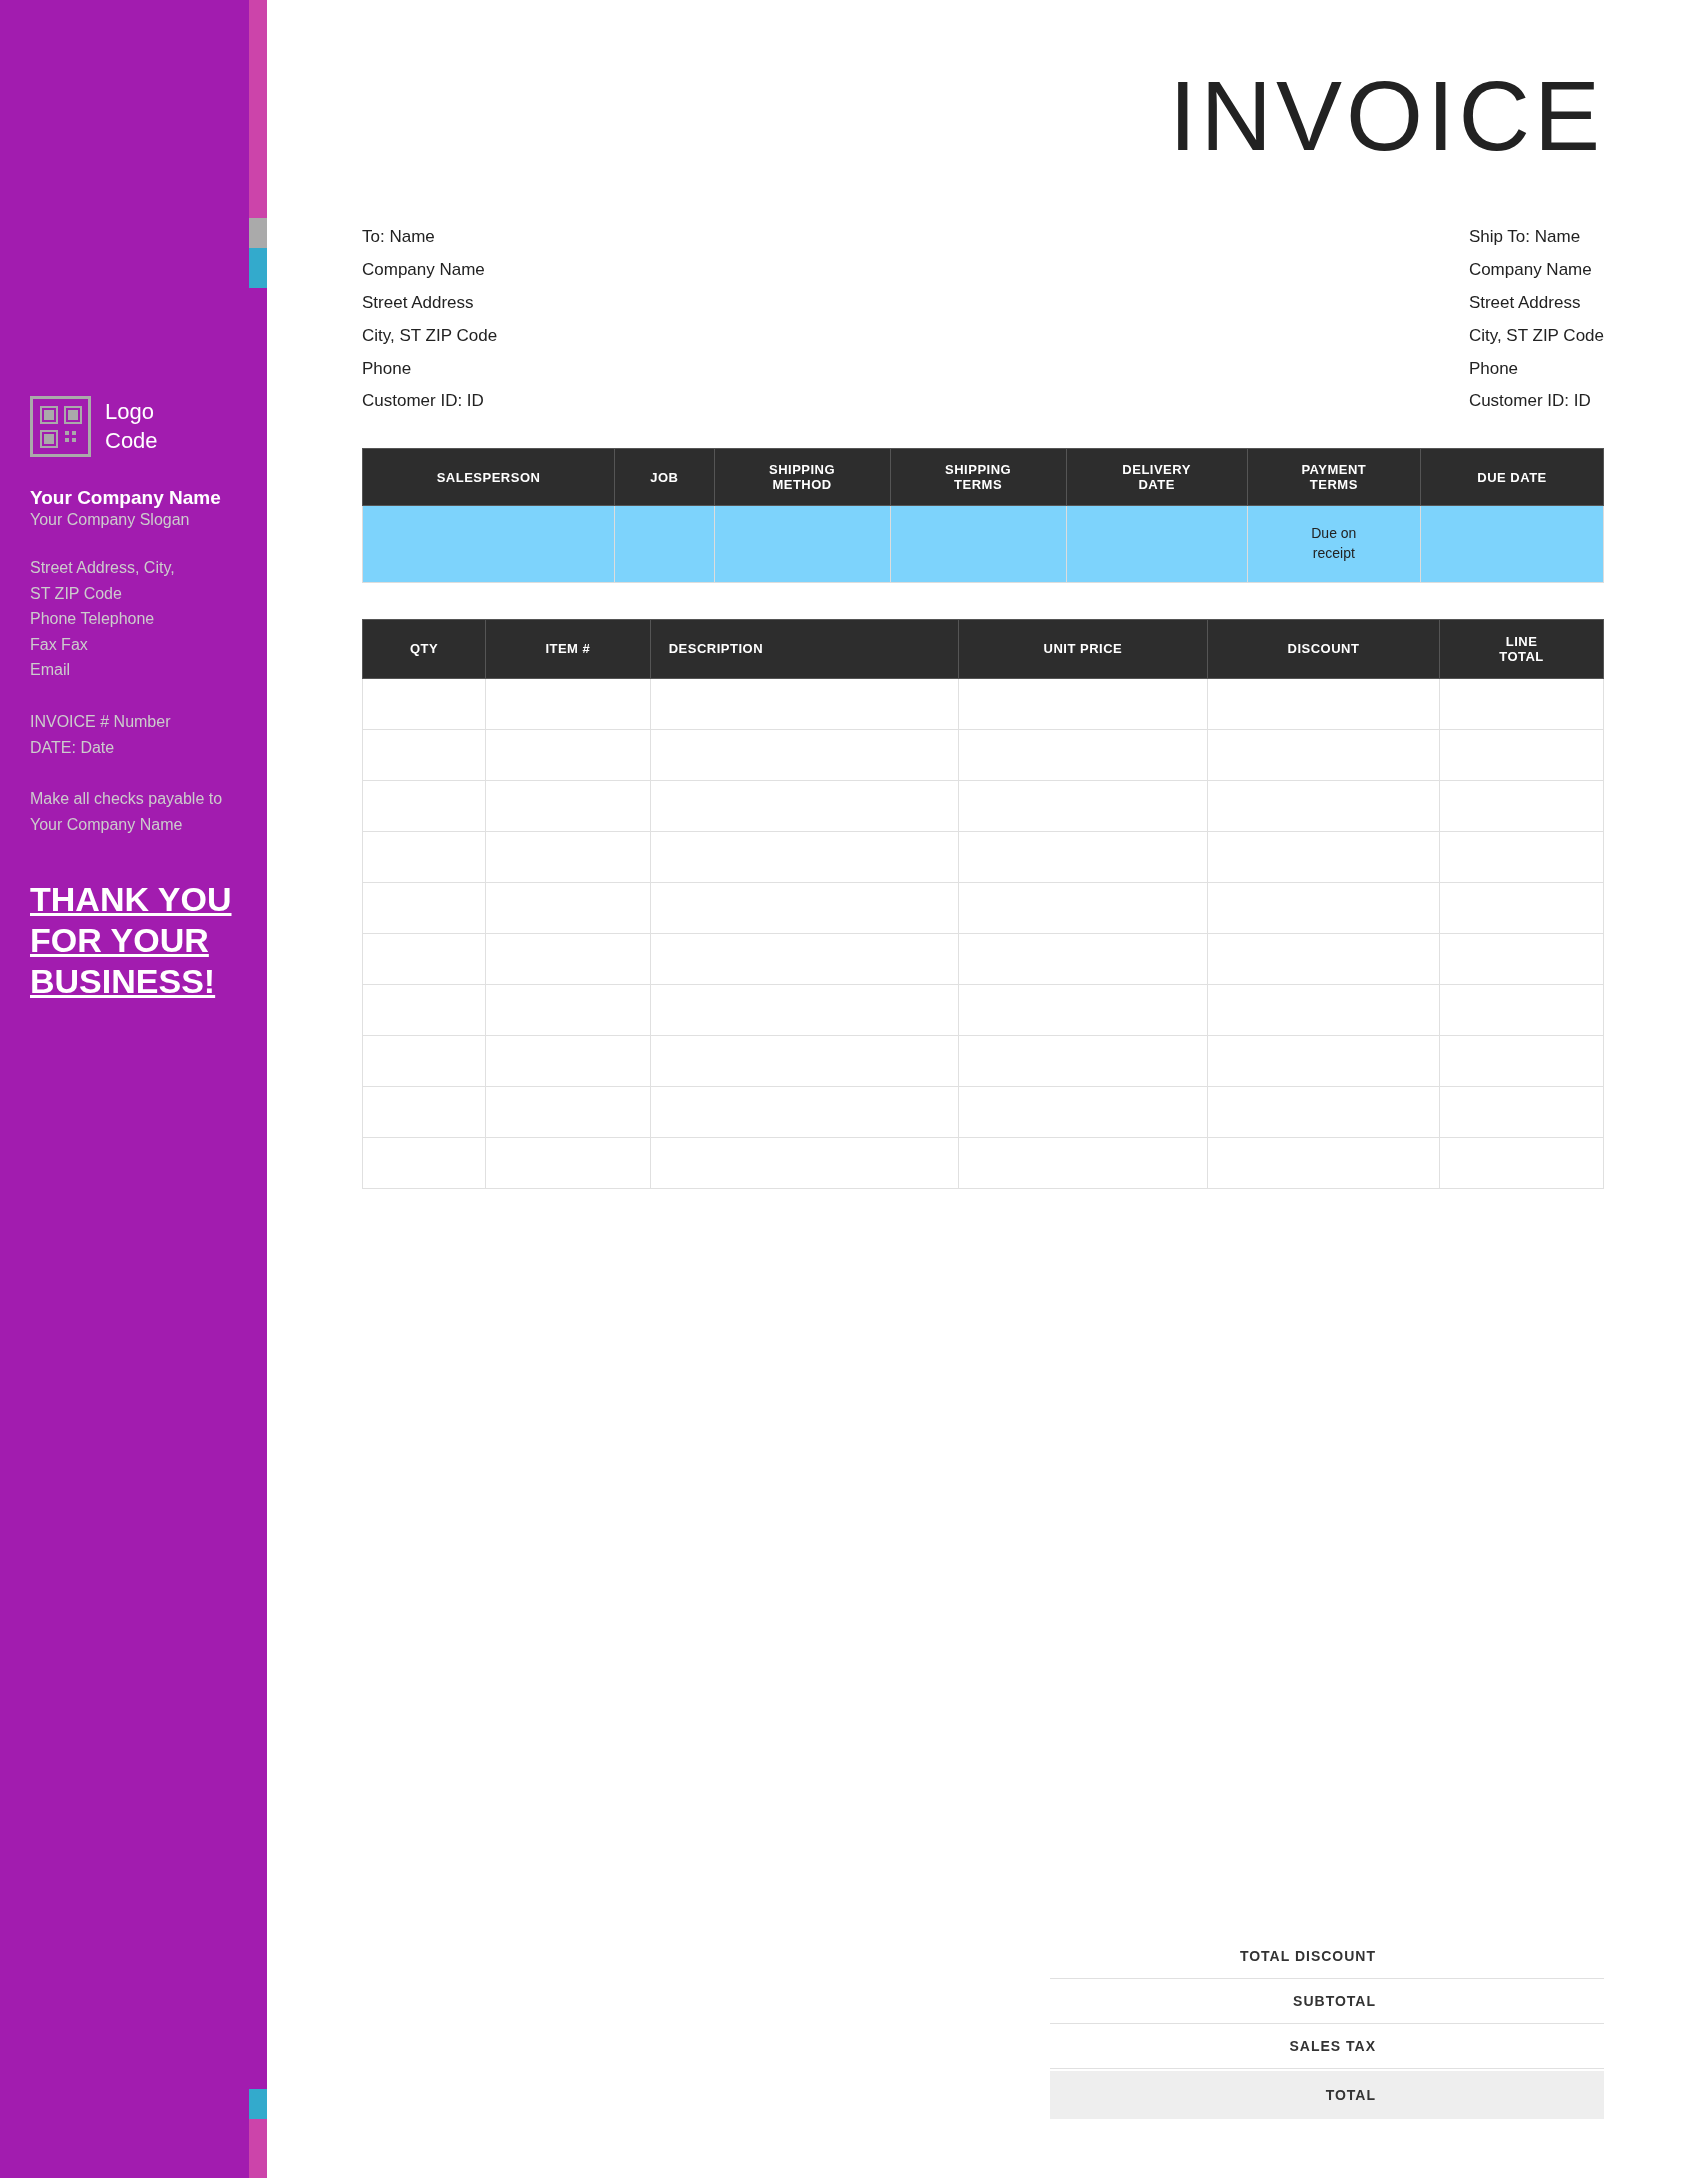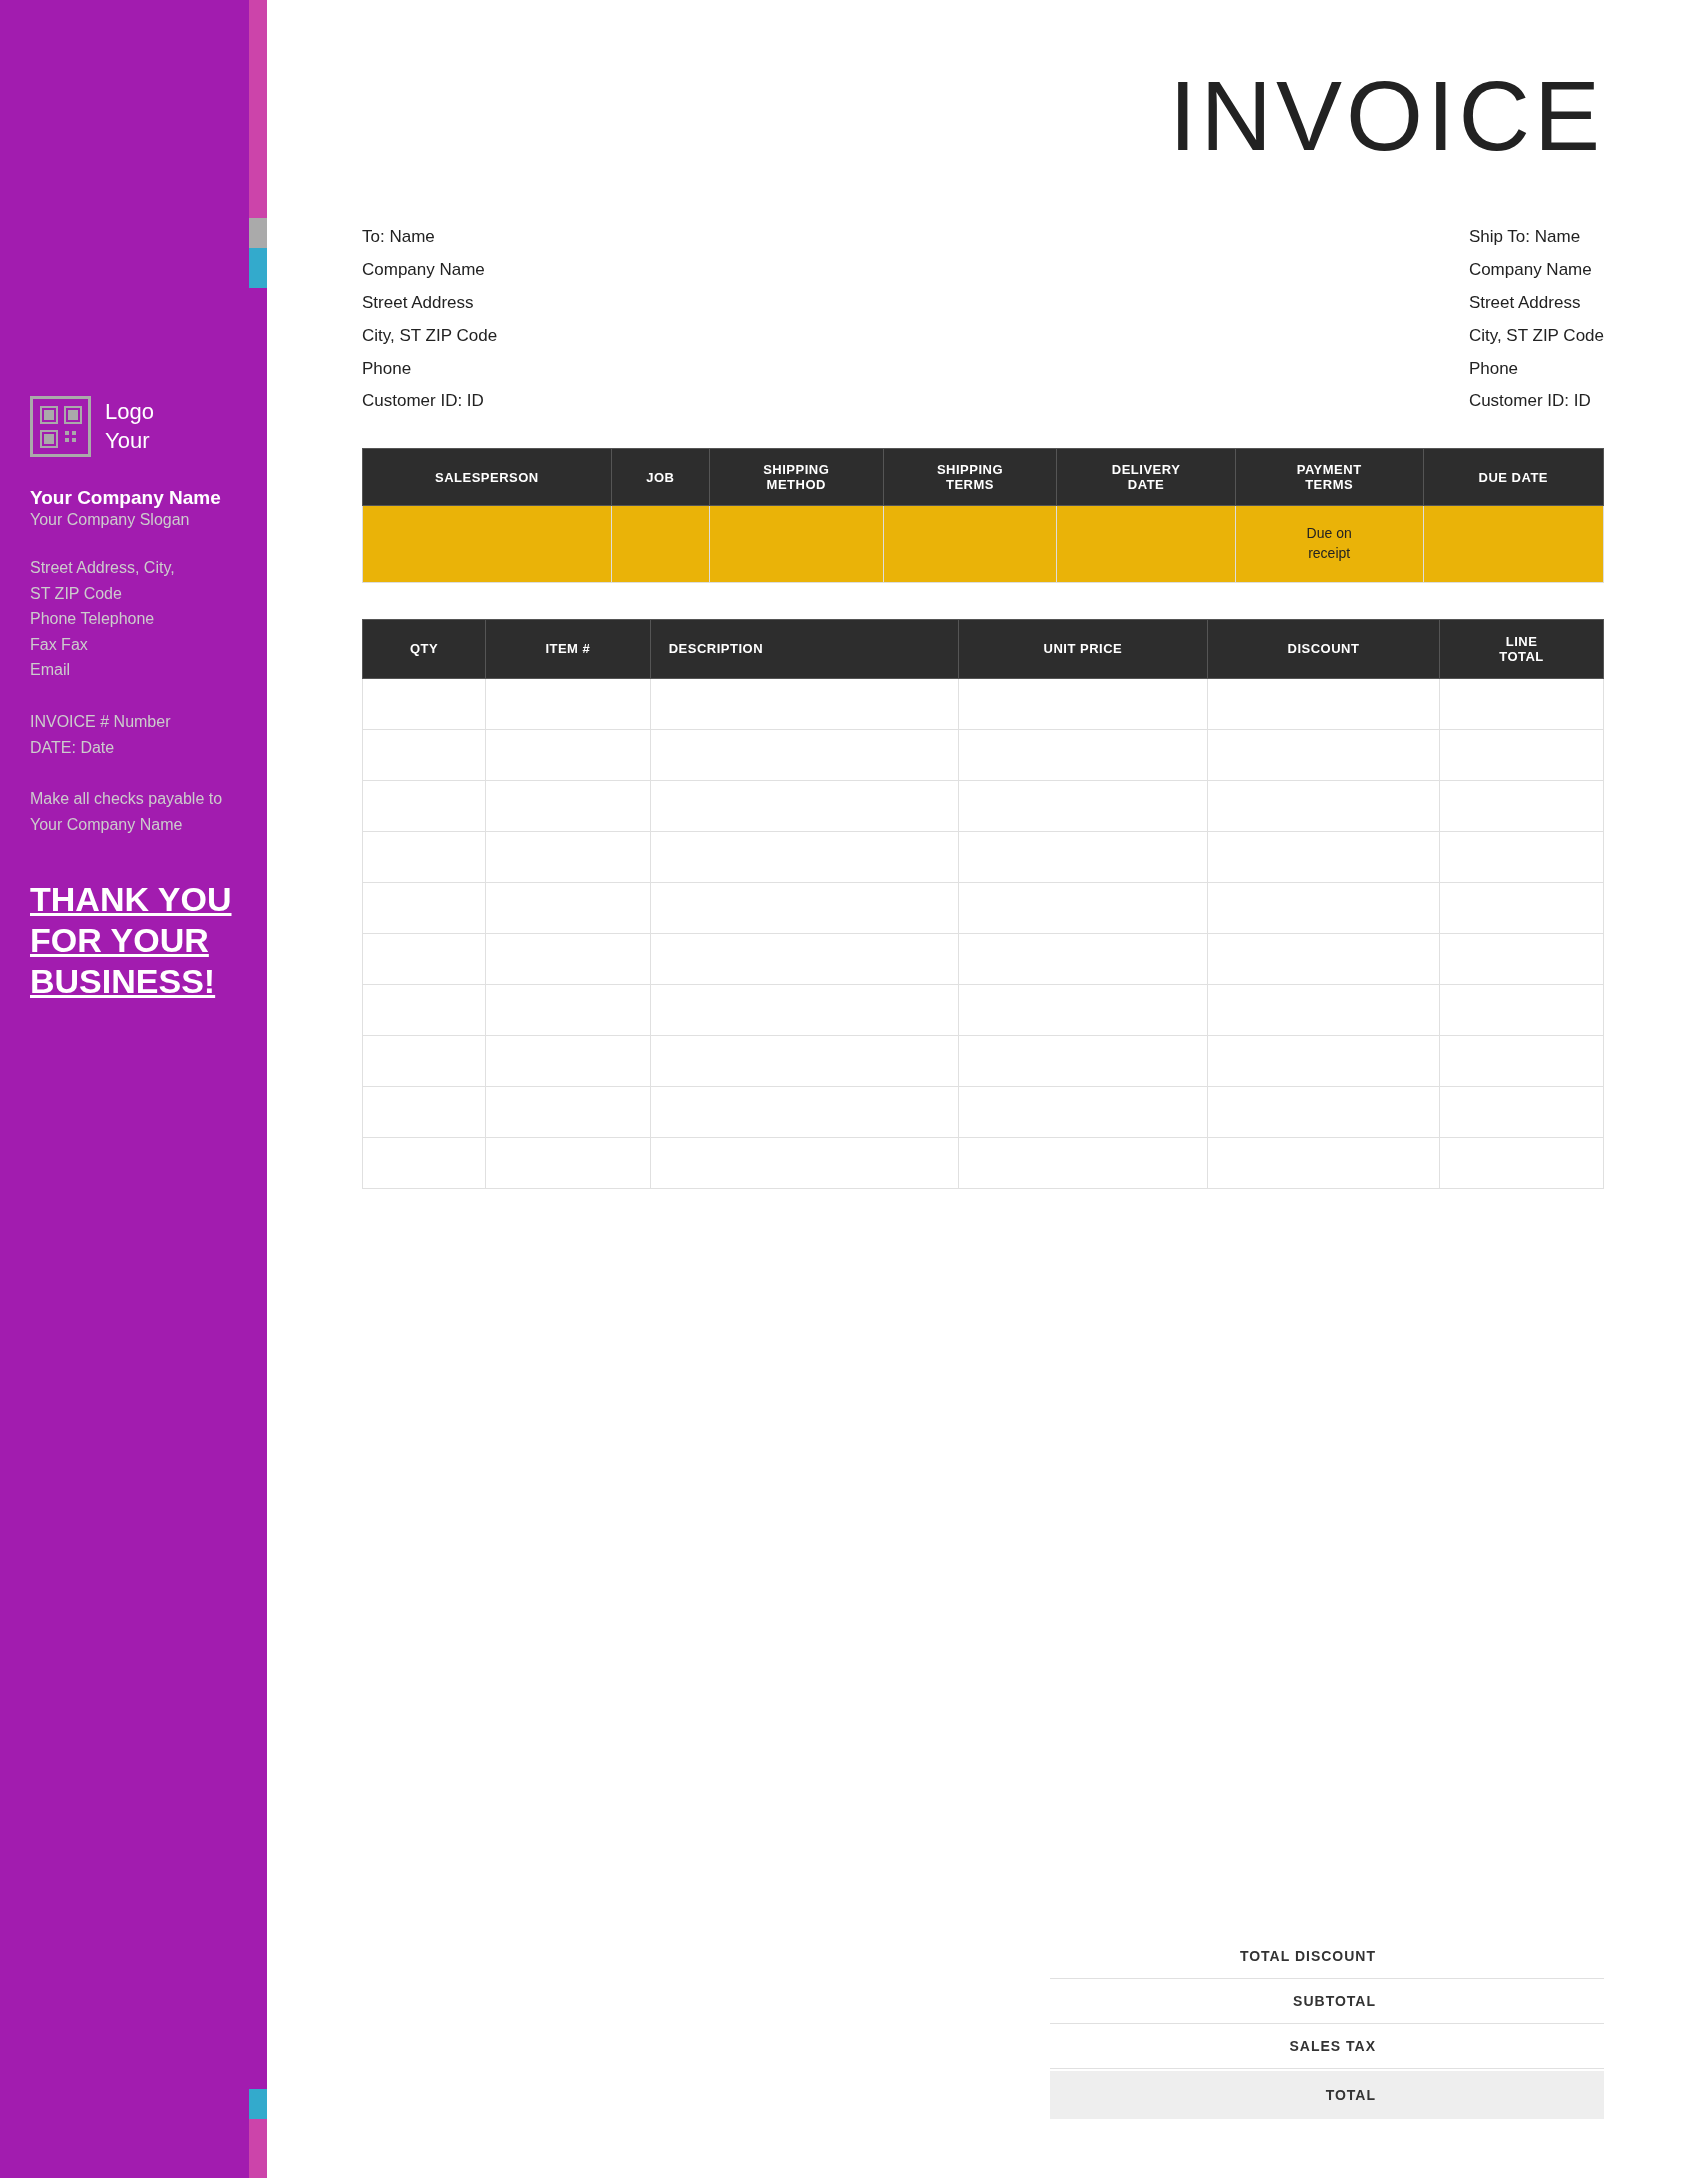--- a/index.html
+++ b/index.html
@@ -173,25 +173,25 @@
       color: #ffffff;
       font-size: 13px;
       font-weight: 700;
       text-align: center;
       padding: 13px 10px;
       border: 1px solid #555;
       letter-spacing: 0.5px;
       text-transform: uppercase;
     }
     .info-table td {
-      background: #eab308;
+      background: #7dd3fc;
       font-size: 15px;
       color: #222;
       text-align: center;
-      padding: 18px 24px;
+      padding: 18px 13px;
       border: 1px solid #ddd;
       height: 59px;
     }
     .info-table td.due-receipt {
       color: #222;
       font-size: 14px;
       line-height: 1.4;
     }
     
     .items-table {
@@ -289,21 +289,21 @@
           <rect x="2" y="26" width="16" height="16" stroke="#aaa" stroke-width="2" fill="none"></rect>
           <rect x="5" y="29" width="10" height="10" fill="#aaa"></rect>
           <rect x="26" y="26" width="4" height="4" fill="#aaa"></rect>
           <rect x="33" y="26" width="4" height="4" fill="#aaa"></rect>
           <rect x="26" y="33" width="4" height="4" fill="#aaa"></rect>
           <rect x="33" y="33" width="4" height="4" fill="#aaa"></rect>
         </svg>
       </div>
       <div>
         <div class="logo-text">Logo</div>
-        <div class="logo-text">Your</div>
+        <div class="logo-text">Code</div>
       </div>
     </div>
 
     <div class="sidebar-company-name">Your Company Name</div>
     <div class="sidebar-company-slogan">Your Company Slogan</div>
 
     <div class="sidebar-address">
       <span>Street Address, City,</span><br>
       <span>ST  ZIP Code</span><br>
       <span>Phone Telephone</span><br>

